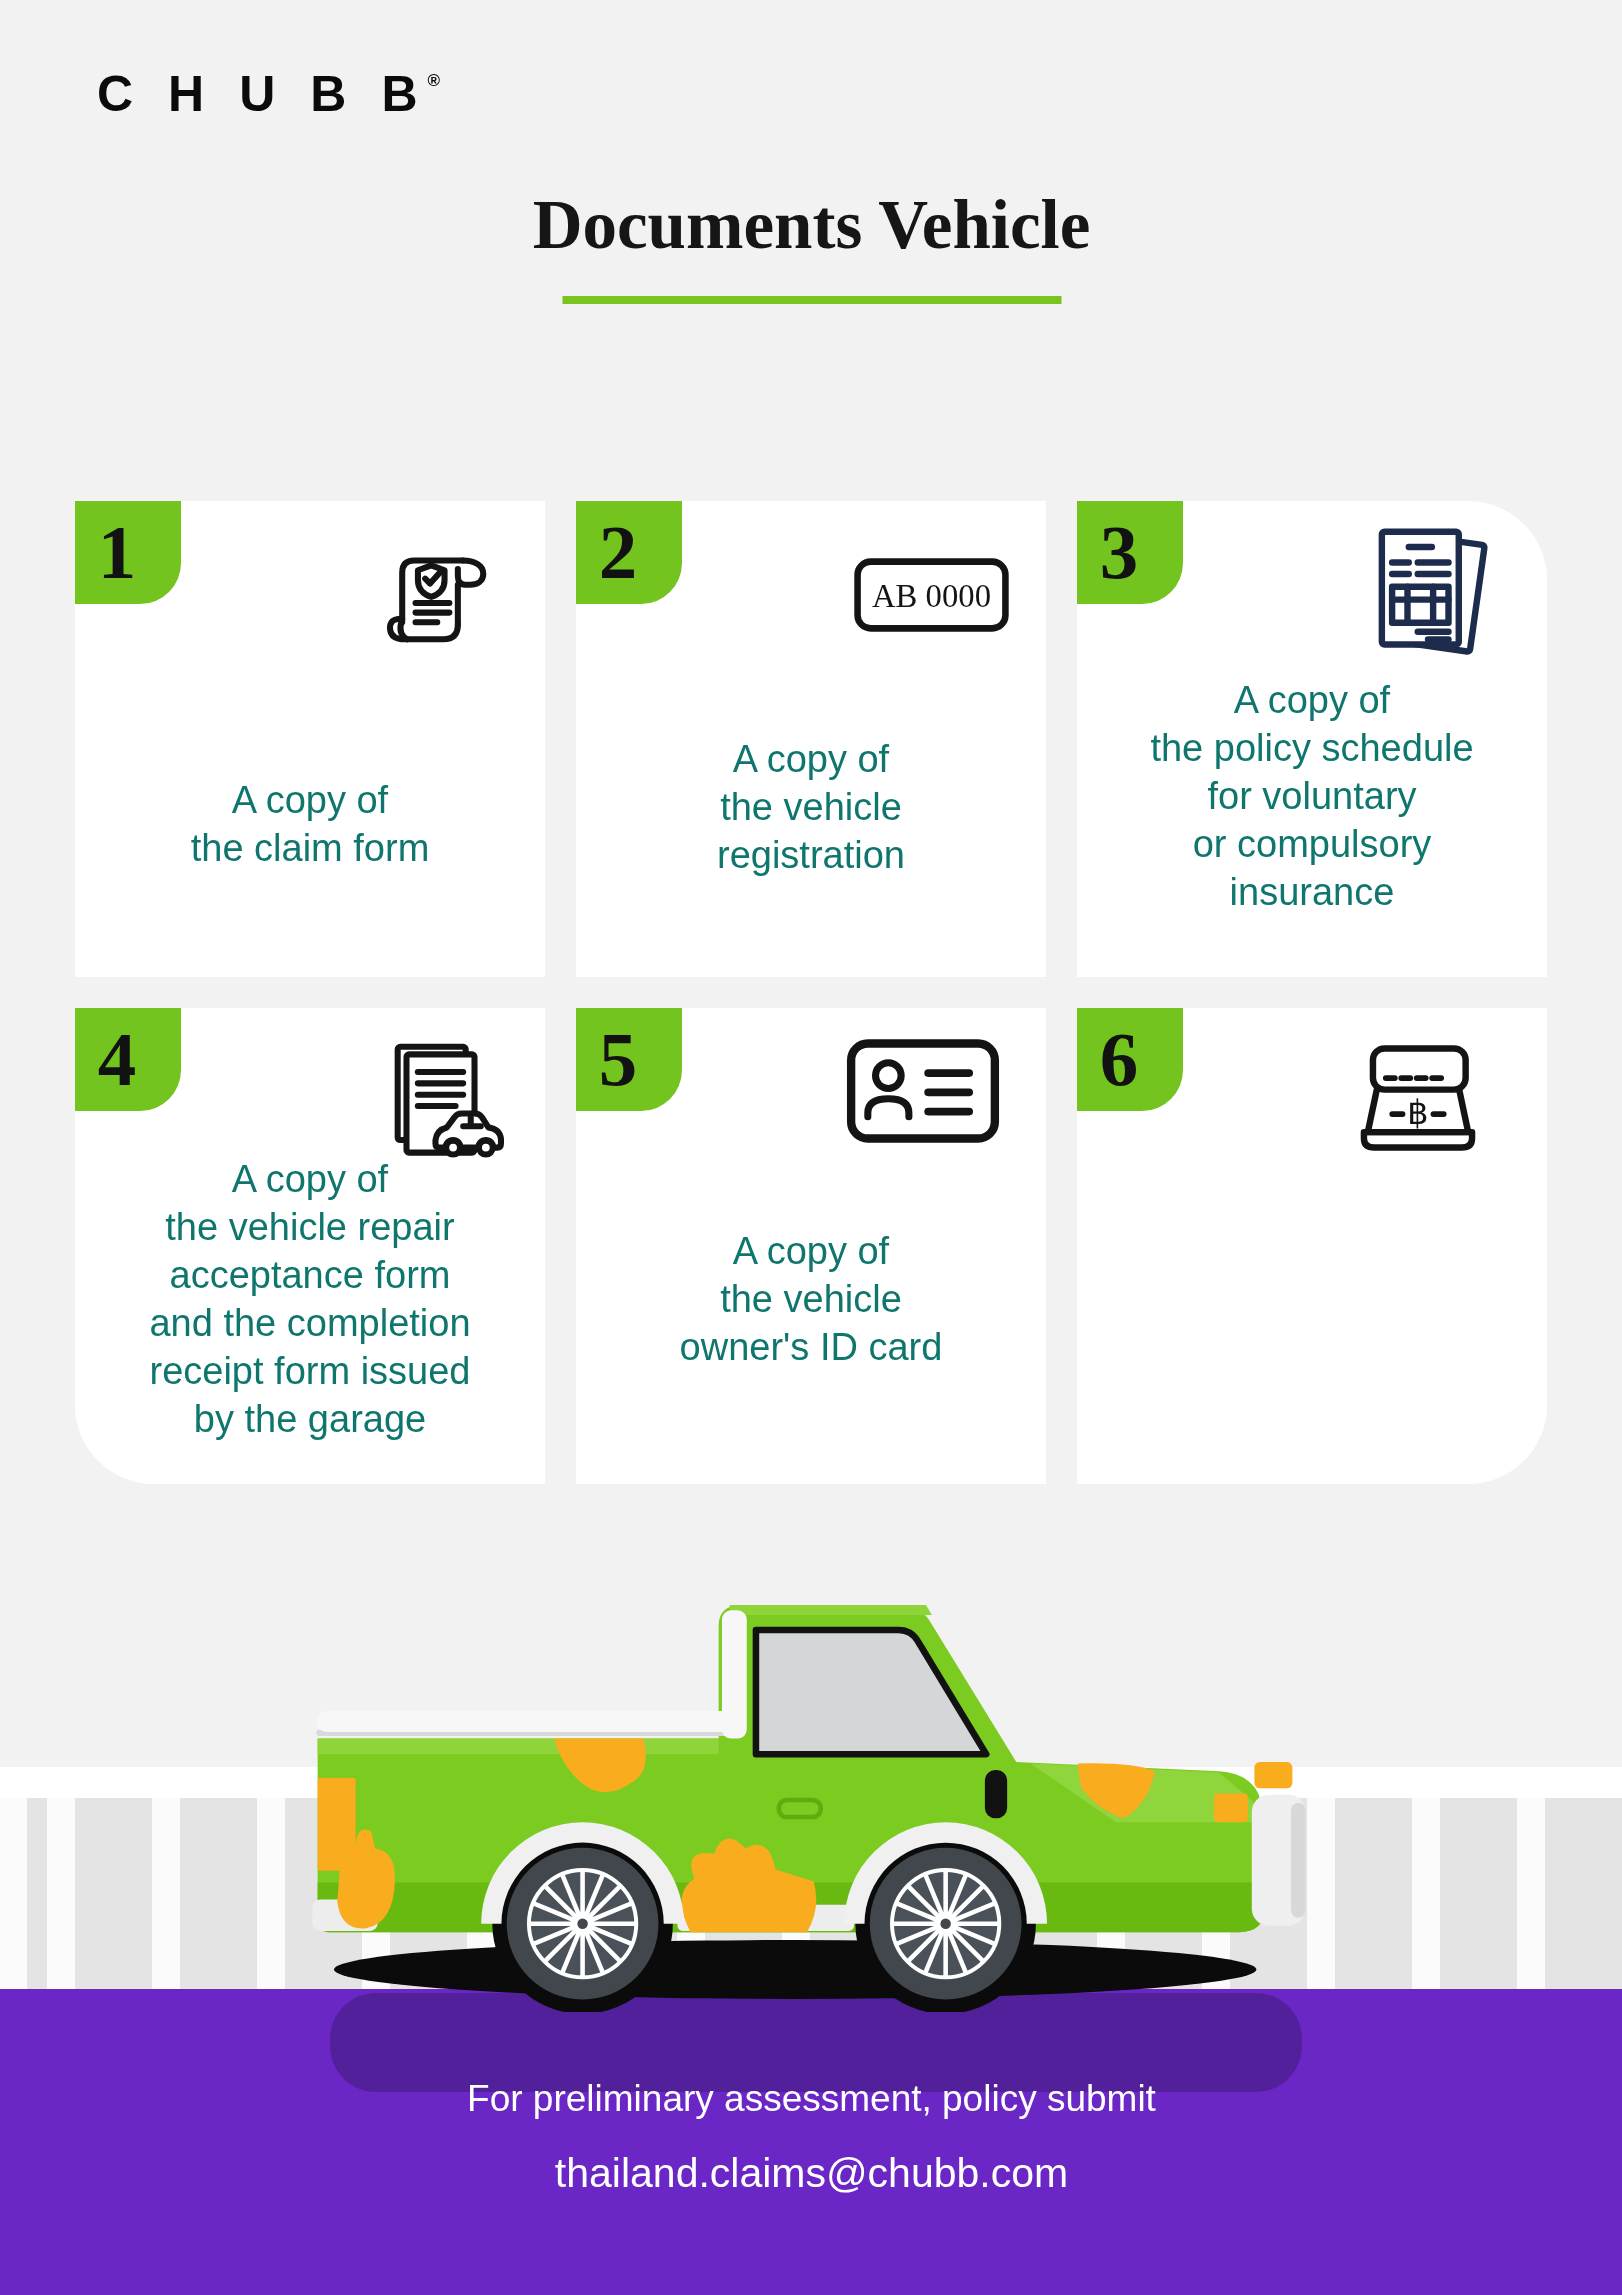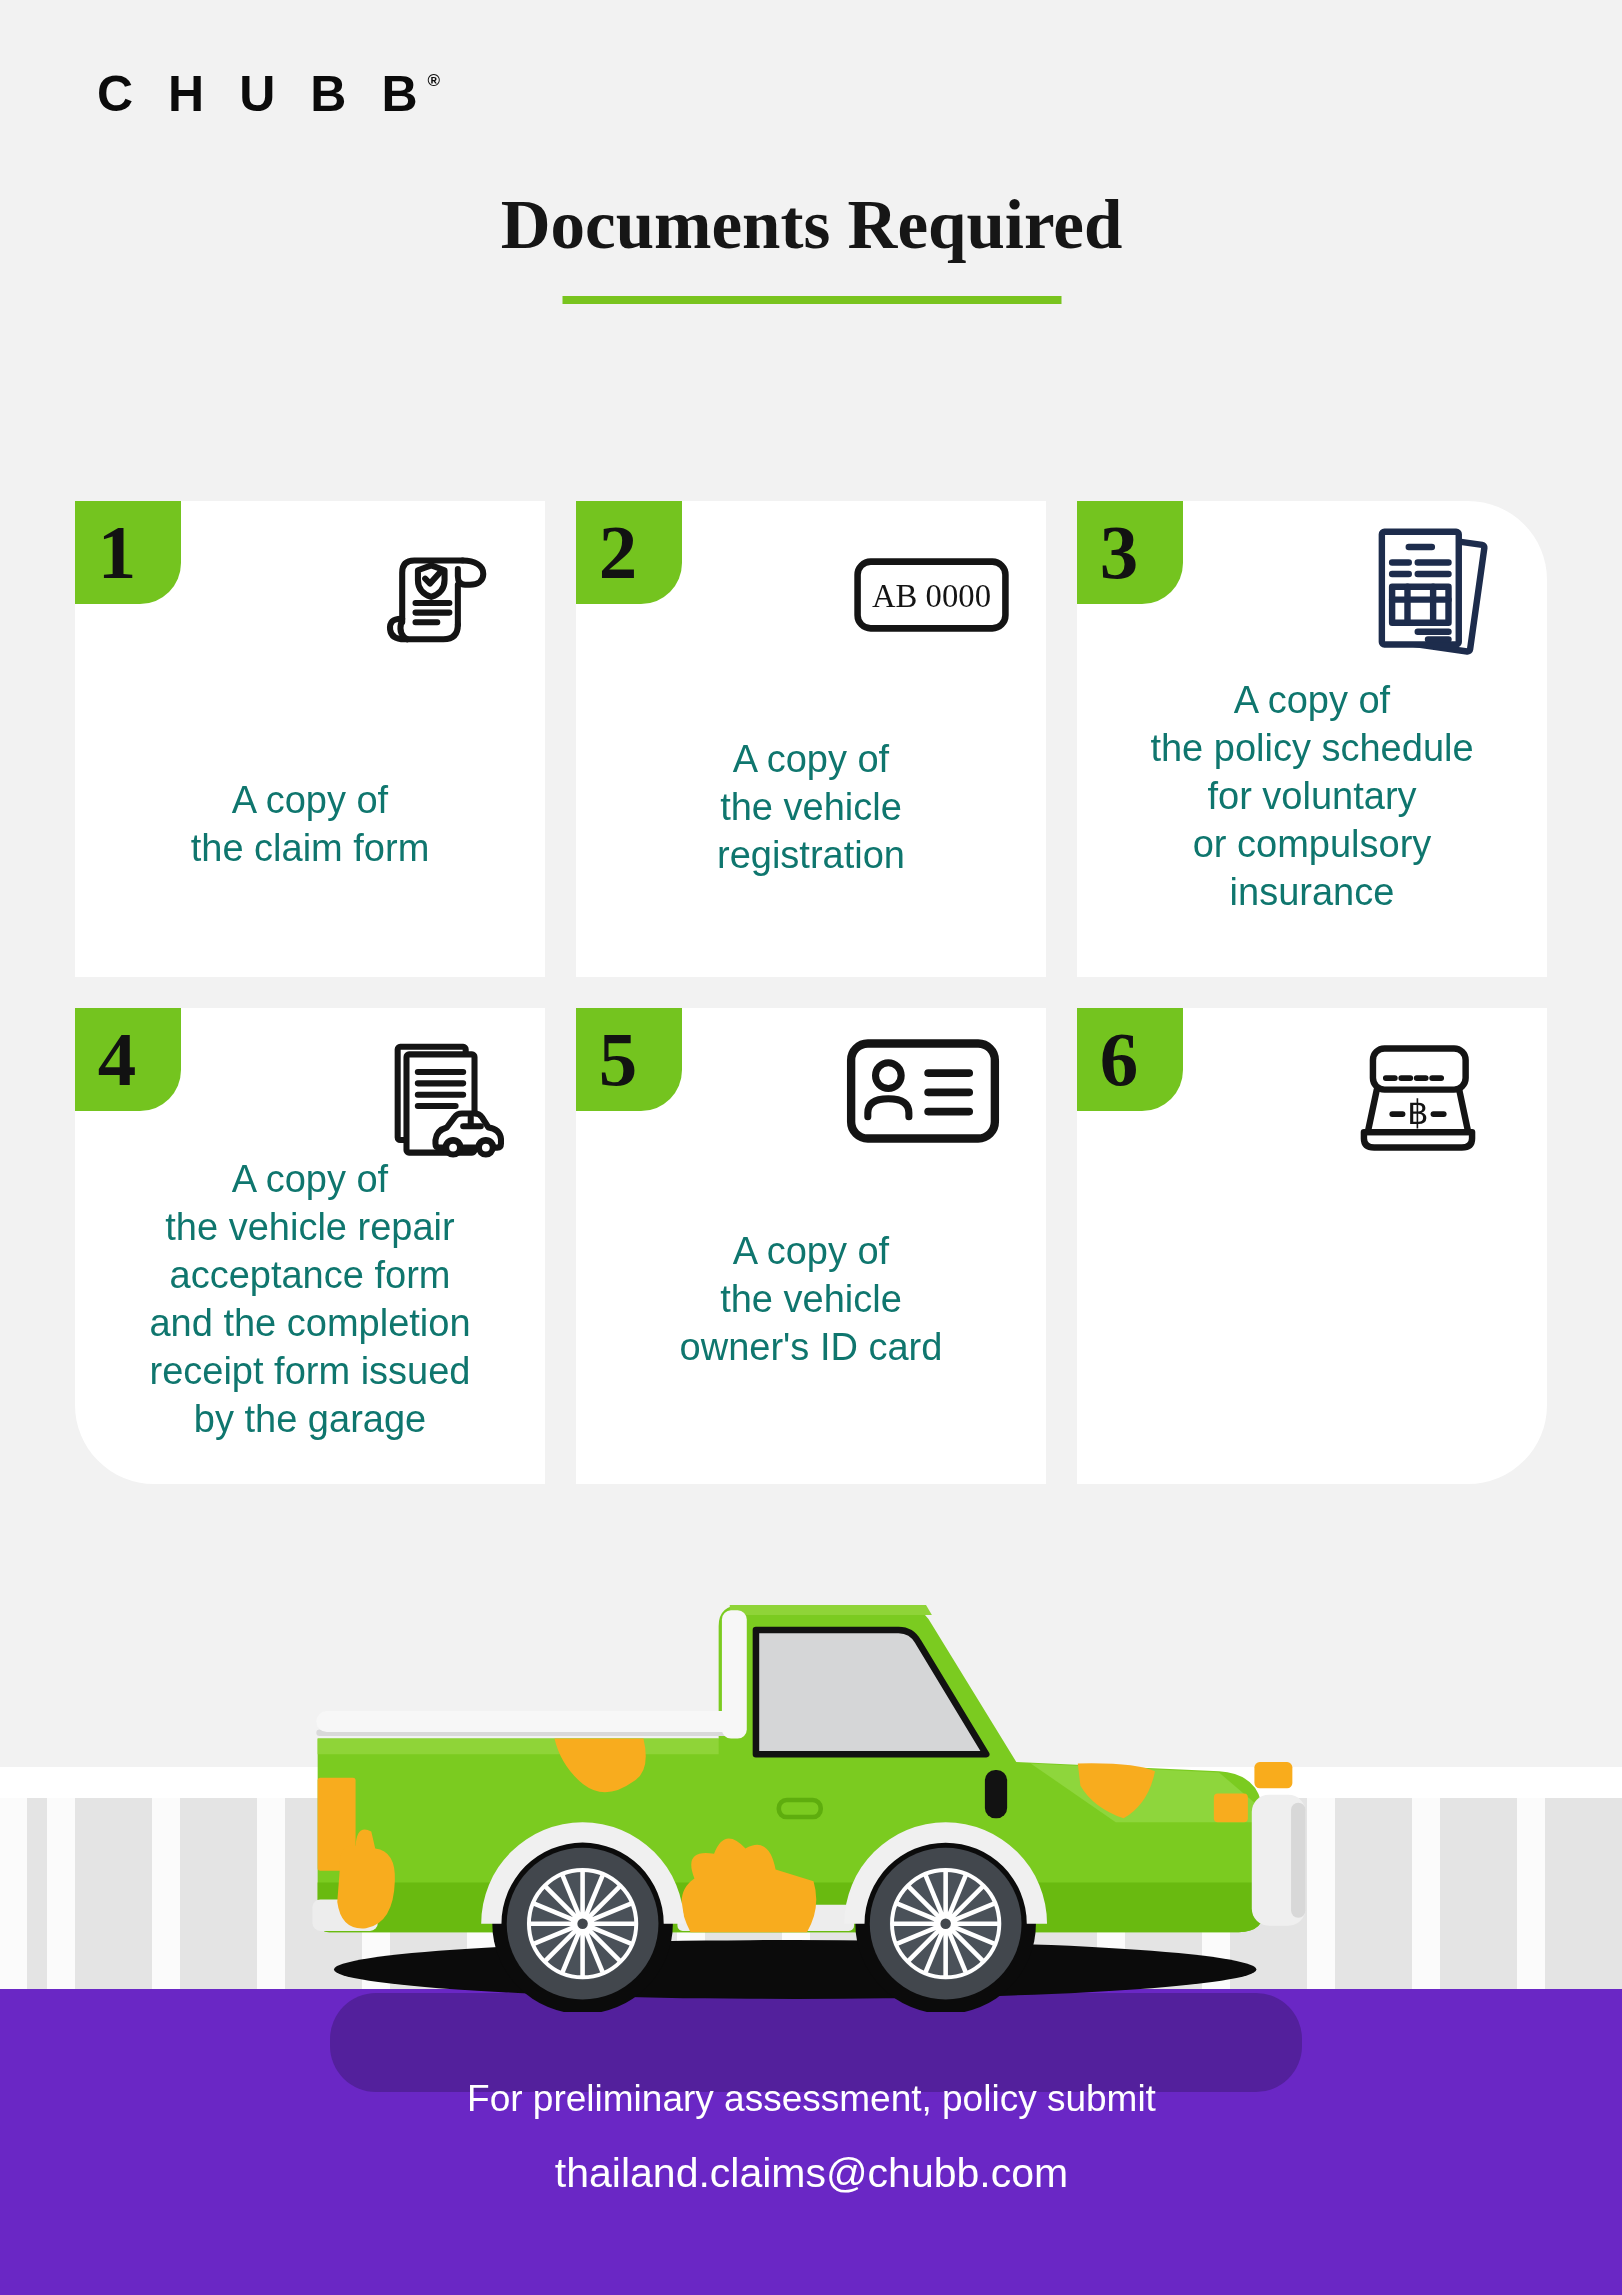--- a/index.html
+++ b/index.html
@@ -61,21 +61,21 @@
   .footer-email{font-size:41px;line-height:65px;margin-top:17px;}
 
   svg text{font-family:"Liberation Serif",serif;}
 </style>
 </head>
 <body>
 
 <div class="page">
 
   <div class="logo"><span>CHUBB</span><span class="reg">®</span></div>
-  <h1 class="title">Documents Required</h1>
+  <h1 class="title">Documents Vehicle</h1>
   <div class="title-divider"></div>
 
   <section class="grid">
 
     <article class="card c1">
       <div class="badge">
           <span>1</span>
         </div>
       <div class="icon-box">
         <svg width="121" height="121" viewBox="0 0 100 100" fill="none" stroke="#141414" stroke-width="5" stroke-linecap="round" stroke-linejoin="round">

